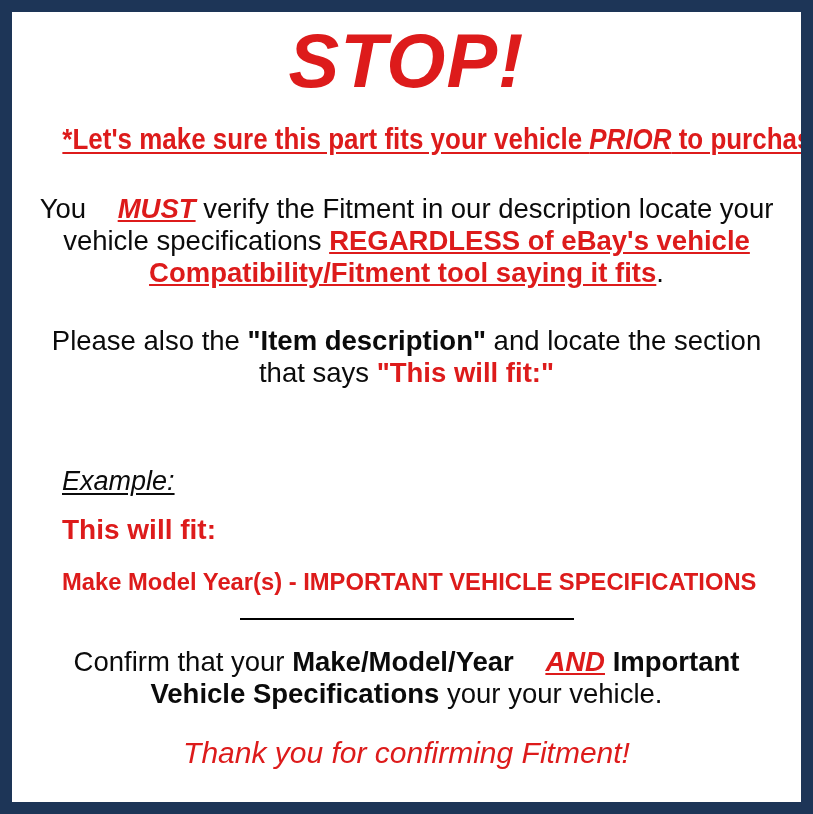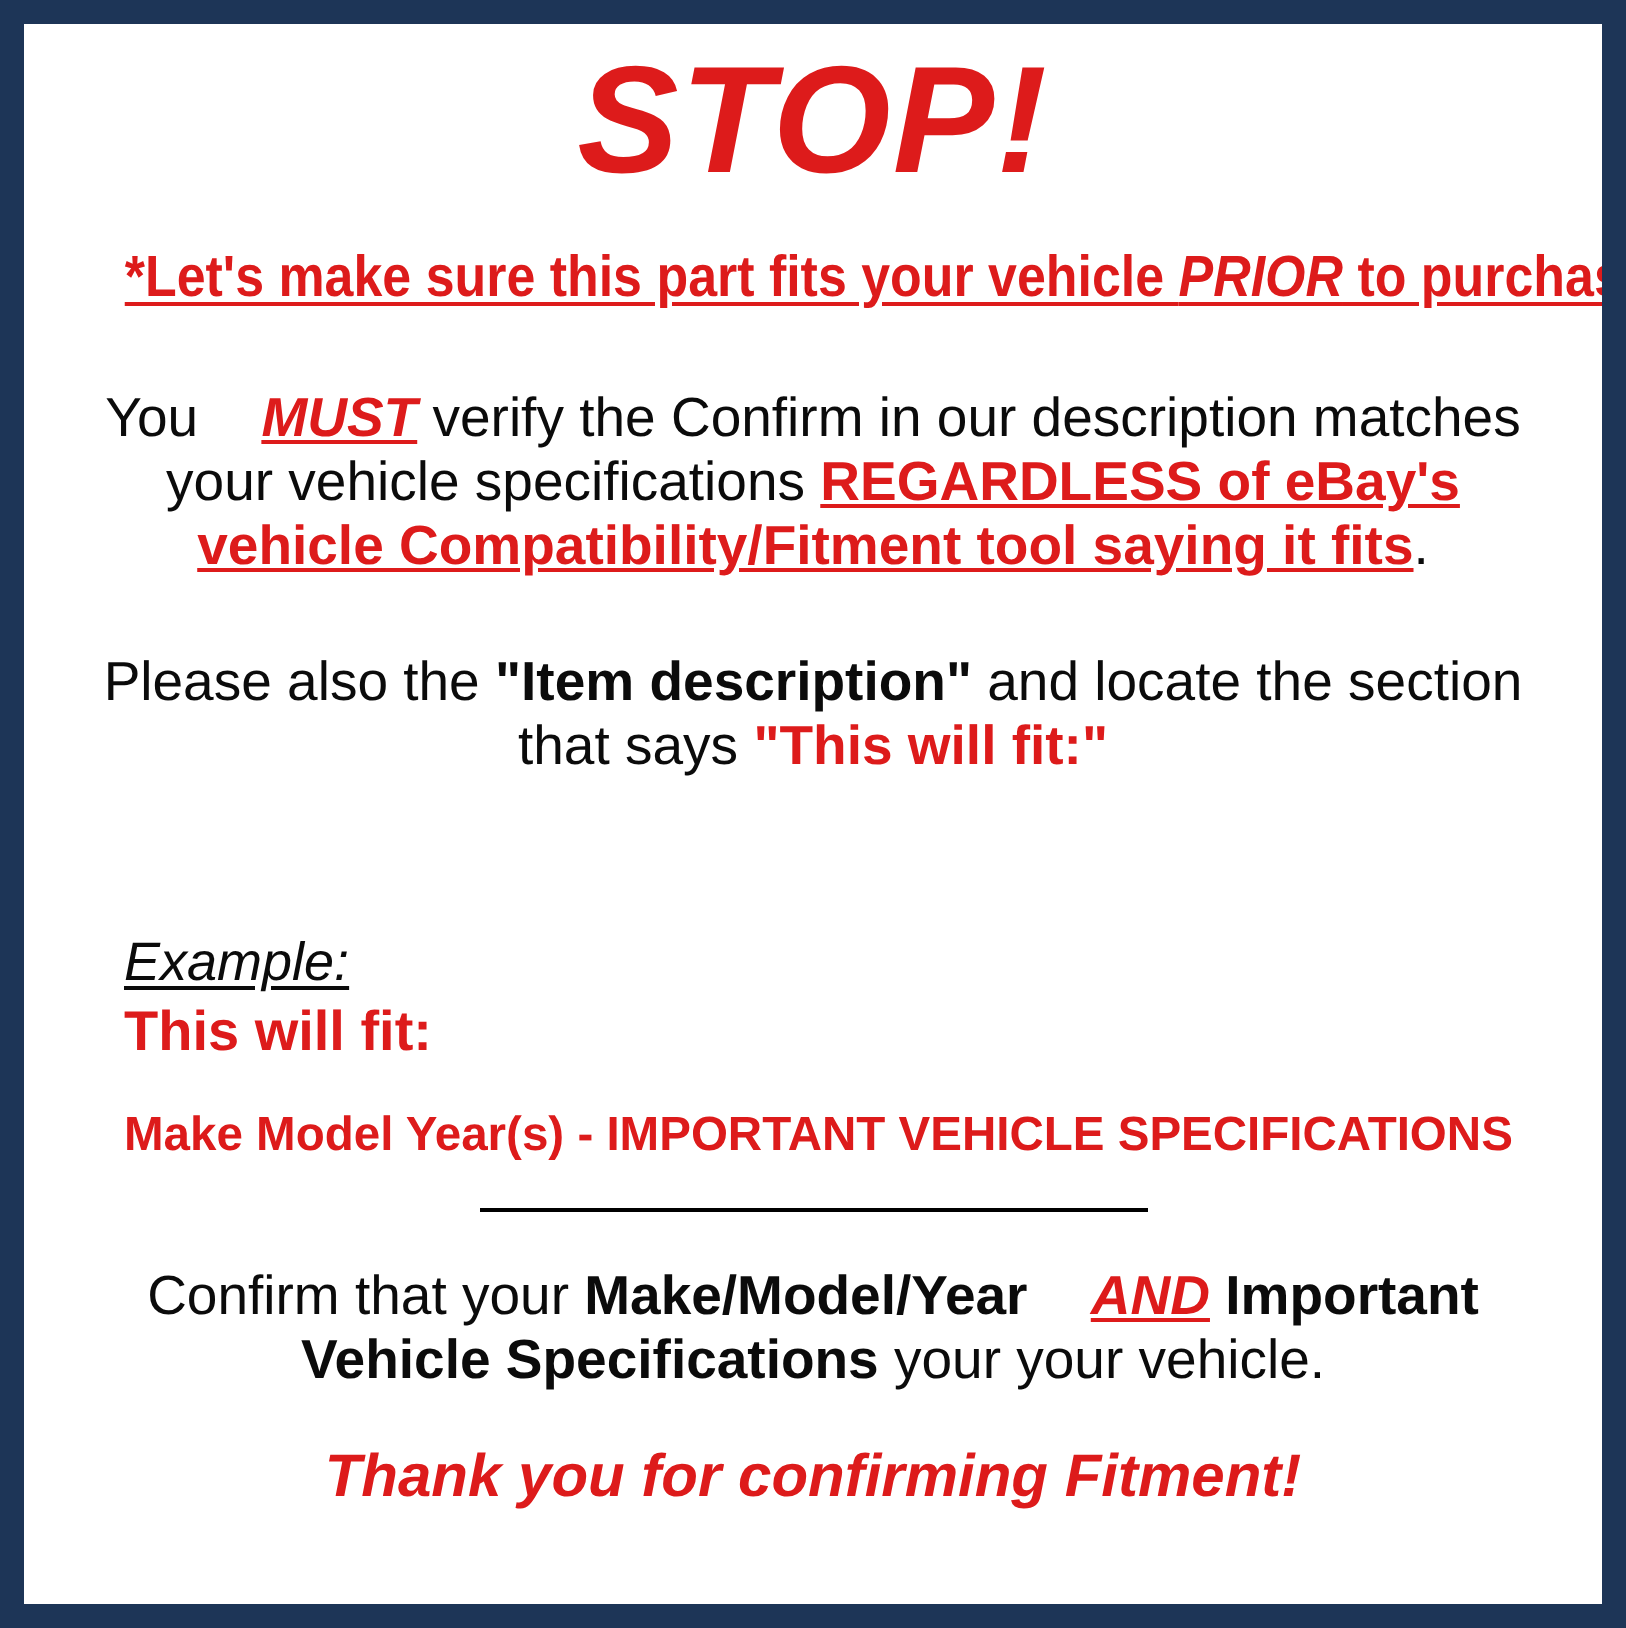--- a/index.html
+++ b/index.html
@@ -93,21 +93,21 @@
     text-decoration: underline;
     text-underline-offset: 3px;
     display: inline-block;
     margin-top: 43px;
   }
   .example-fit {
     color: #dd1b1b;
     font-weight: bold;
     font-size: 28px;
     line-height: 32px;
-    margin-top: 4px;
+    margin-top: 18px;
   }
   .example-spec {
     color: #dd1b1b;
     font-weight: bold;
     font-size: 24px;
     line-height: 28px;
     margin-top: 22px;
     padding-left: 0px;
     white-space: nowrap;
     transform: scaleX(0.99);
@@ -123,21 +123,21 @@
   .divider {
     width: 334px;
     height: 2px;
     background: #000000;
   }
 
   
   .closing {
     text-align: center;
     color: #dd1b1b;
-    font-weight: bold;
+    font-weight: normal;
     font-style: italic;
     font-size: 30px;
     line-height: 34px;
     margin-top: 26px;
   }
 </style>
 </head>
 <body>
 
 <div class="notice-card">
@@ -145,21 +145,21 @@
 
     <div class="headline">STOP!</div>
 
     <div class="subtitle">
       <span class="u">
         <span>*Let's make sure this part fits your vehicle </span><i>PRIOR</i><span> to purchasing*</span>
       </span>
     </div>
 
     <p class="para p1">
-      <span>You </span><span class="rbiu">MUST</span><span> verify the Confirm in our description matches your vehicle specifications </span><span class="rbu">REGARDLESS of eBay's vehicle Compatibility/Fitment tool saying it fits</span><span>.</span>
+      <span>You </span><span class="rbiu">MUST</span><span> verify the Fitment in our description locate your vehicle specifications </span><span class="rbu">REGARDLESS of eBay's vehicle Compatibility/Fitment tool saying it fits</span><span>.</span>
     </p>
 
     <p class="para p2">
       <span>Please also the </span><span class="kb">"Item description"</span><span> and locate the section that says </span><span class="rb">"This will fit:"</span>
     </p>
 
     <div class="example-block">
       <div class="example-label">Example:</div>
       <div class="example-fit">This will fit:</div>
       <div class="example-spec">Make Model Year(s) - IMPORTANT VEHICLE SPECIFICATIONS</div>

